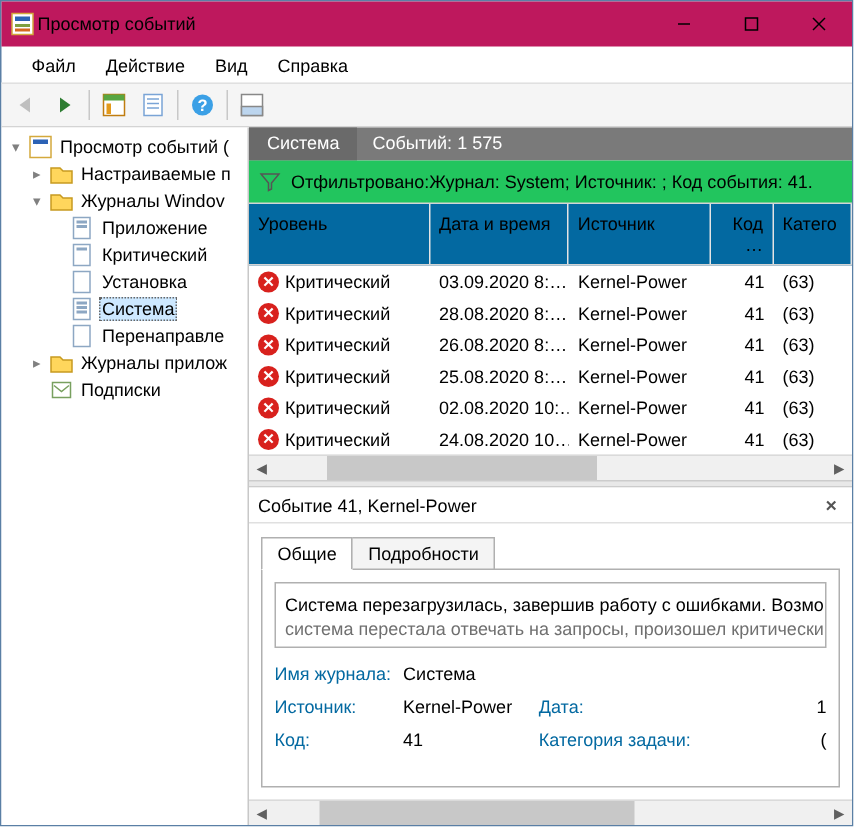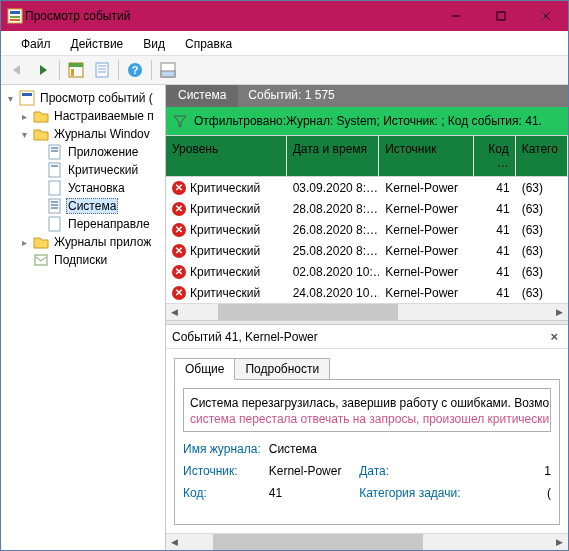--- a/index.html
+++ b/index.html
@@ -25,21 +25,21 @@
   .twist { width:11px; display:inline-flex; justify-content:center; align-items:center; color:#808080; font-size:10px;}
   .ico { width:16px; height:16px; display:inline-flex; align-items:center; justify-content:center; }
   .lbl { padding:0 2px; }
   .main { flex:1; display:flex; flex-direction:column; min-width:0; }
   .panehdr { background:#7a7a7a; color:#fff; font-size:12px; display:flex; height:22px; align-items:stretch; padding:0;}
   .panehdr .h1 { background:#6a6a6a; padding:3px 12px; font-weight:500;}
   .panehdr .h2 { padding:3px 10px; }
   .filterbar { display:flex; align-items:center; gap:6px; padding:6px 6px; border-bottom:1px solid #d4d4d4; font-size:12px; background:#22c55e;}
   .filterbar .ficon { width:16px; height:16px; display:flex; align-items:center; justify-content:center;}
   .list { flex:0 0 auto; display:flex; flex-direction:column; background:#fff;}
-  .listhdr { display:flex; border-bottom:1px solid #d4d4d4; background:#15803d; font-size:12px;justify-content:center;}
+  .listhdr { display:flex; border-bottom:1px solid #d4d4d4; background:#0369a1; font-size:12px;justify-content:center;}
   .listhdr > div { padding:6px 6px; border-right:1px solid #e4e4e4; overflow:hidden;}
   .listrows { height:126px; overflow:hidden; position:relative;}
   .row { display:flex; font-size:12px; height:21px; align-items:center;}
   .row > div { padding:2px 6px; overflow:hidden; white-space:nowrap;}
   .row .c0 { display:flex; align-items:center; gap:4px;}
   .col0 { width:128px;} .col1 { width:98px;} .col2 { width:100px;} .col3 { width:44px; text-align:right;} .col4 { width:55px; }
   .erricon { width:14px; height:14px; border-radius:50%; background:#d8211d; display:inline-flex; align-items:center; justify-content:center; color:#fff; font-weight:bold; font-size:10px;}
   .hscroll { height:17px; background:#f0f0f0; border-top:1px solid #dadada; display:flex; align-items:center;}
   .hscroll .track { flex:1; height:100%; position:relative; background:#f0f0f0;}
   .hscroll .thumb { position:absolute; height:100%; background:#c8c8c8;}
@@ -50,21 +50,21 @@
   .detailhdr .title2 { flex:1;}
   .closex { padding:0 4px; font-weight:bold; font-size:13px; color:#555;}
   .tabs { display:flex; padding:8px 8px 0 8px;}
   .tab { border:1px solid #b0b0b0; padding:3px 10px; font-size:12px; background:#fff; margin-right:-1px; position:relative; top:1px;}
   .tab.active { border-bottom:1px solid #fff; background:#fff; z-index:2;}
   .tab:not(.active){ background:#f4f4f4;}
   .tabbody { border:1px solid #b0b0b0; margin:0 8px 8px 8px; flex:1; padding:8px; display:flex; flex-direction:column; min-height:0;}
   .descbox { border:1px solid #b0b0b0; padding:6px 6px; height:44px; overflow:hidden; font-size:12px; margin-bottom:10px; line-height:1.35;}
   .descbox .l1 { white-space:nowrap;} .descbox .l2 { white-space:nowrap; color:#888; text-decoration:line-through; text-decoration-color:#ccc;}
   
-  .descbox .l2 { color:#be185d; text-decoration:none; filter:blur(0.3px); opacity:0.75;}
+  .descbox .l2 { color:#404040; text-decoration:none; filter:blur(0.3px); opacity:0.75;}
   .kvgrid { display:grid; grid-template-columns: auto 1fr auto 1fr; row-gap:8px; column-gap:8px; font-size:12px;}
   .kvgrid .k { color:#0369a1;}
   .kvgrid .v { }
   .appicon svg, .ico svg, .tbtn svg { display:block; }
 </style>
 </head>
 <body>
 
 <div class="window">
   <div class="titlebar">
@@ -365,21 +365,21 @@
               <div class="thumb" style="left:35px; width:180px;"></div>
             </div>
           <div class="arrow">▶</div>
         </div>
       </div>
 
       <div class="splitter"></div>
 
       <div class="details">
         <div class="detailhdr">
-          <span class="title2">Событий 41, Kernel-Power</span>
+          <span class="title2">Событие 41, Kernel-Power</span>
           <span class="closex">×</span>
         </div>
         <div class="tabs">
           <div class="tab active">Общие</div>
           <div class="tab">Подробности</div>
         </div>
         <div class="tabbody">
           <div class="descbox">
             <div class="l1">Система перезагрузилась, завершив работу с ошибками. Возмо:</div>
             <div class="l2">система перестала отвечать на запросы, произошел критически</div>

